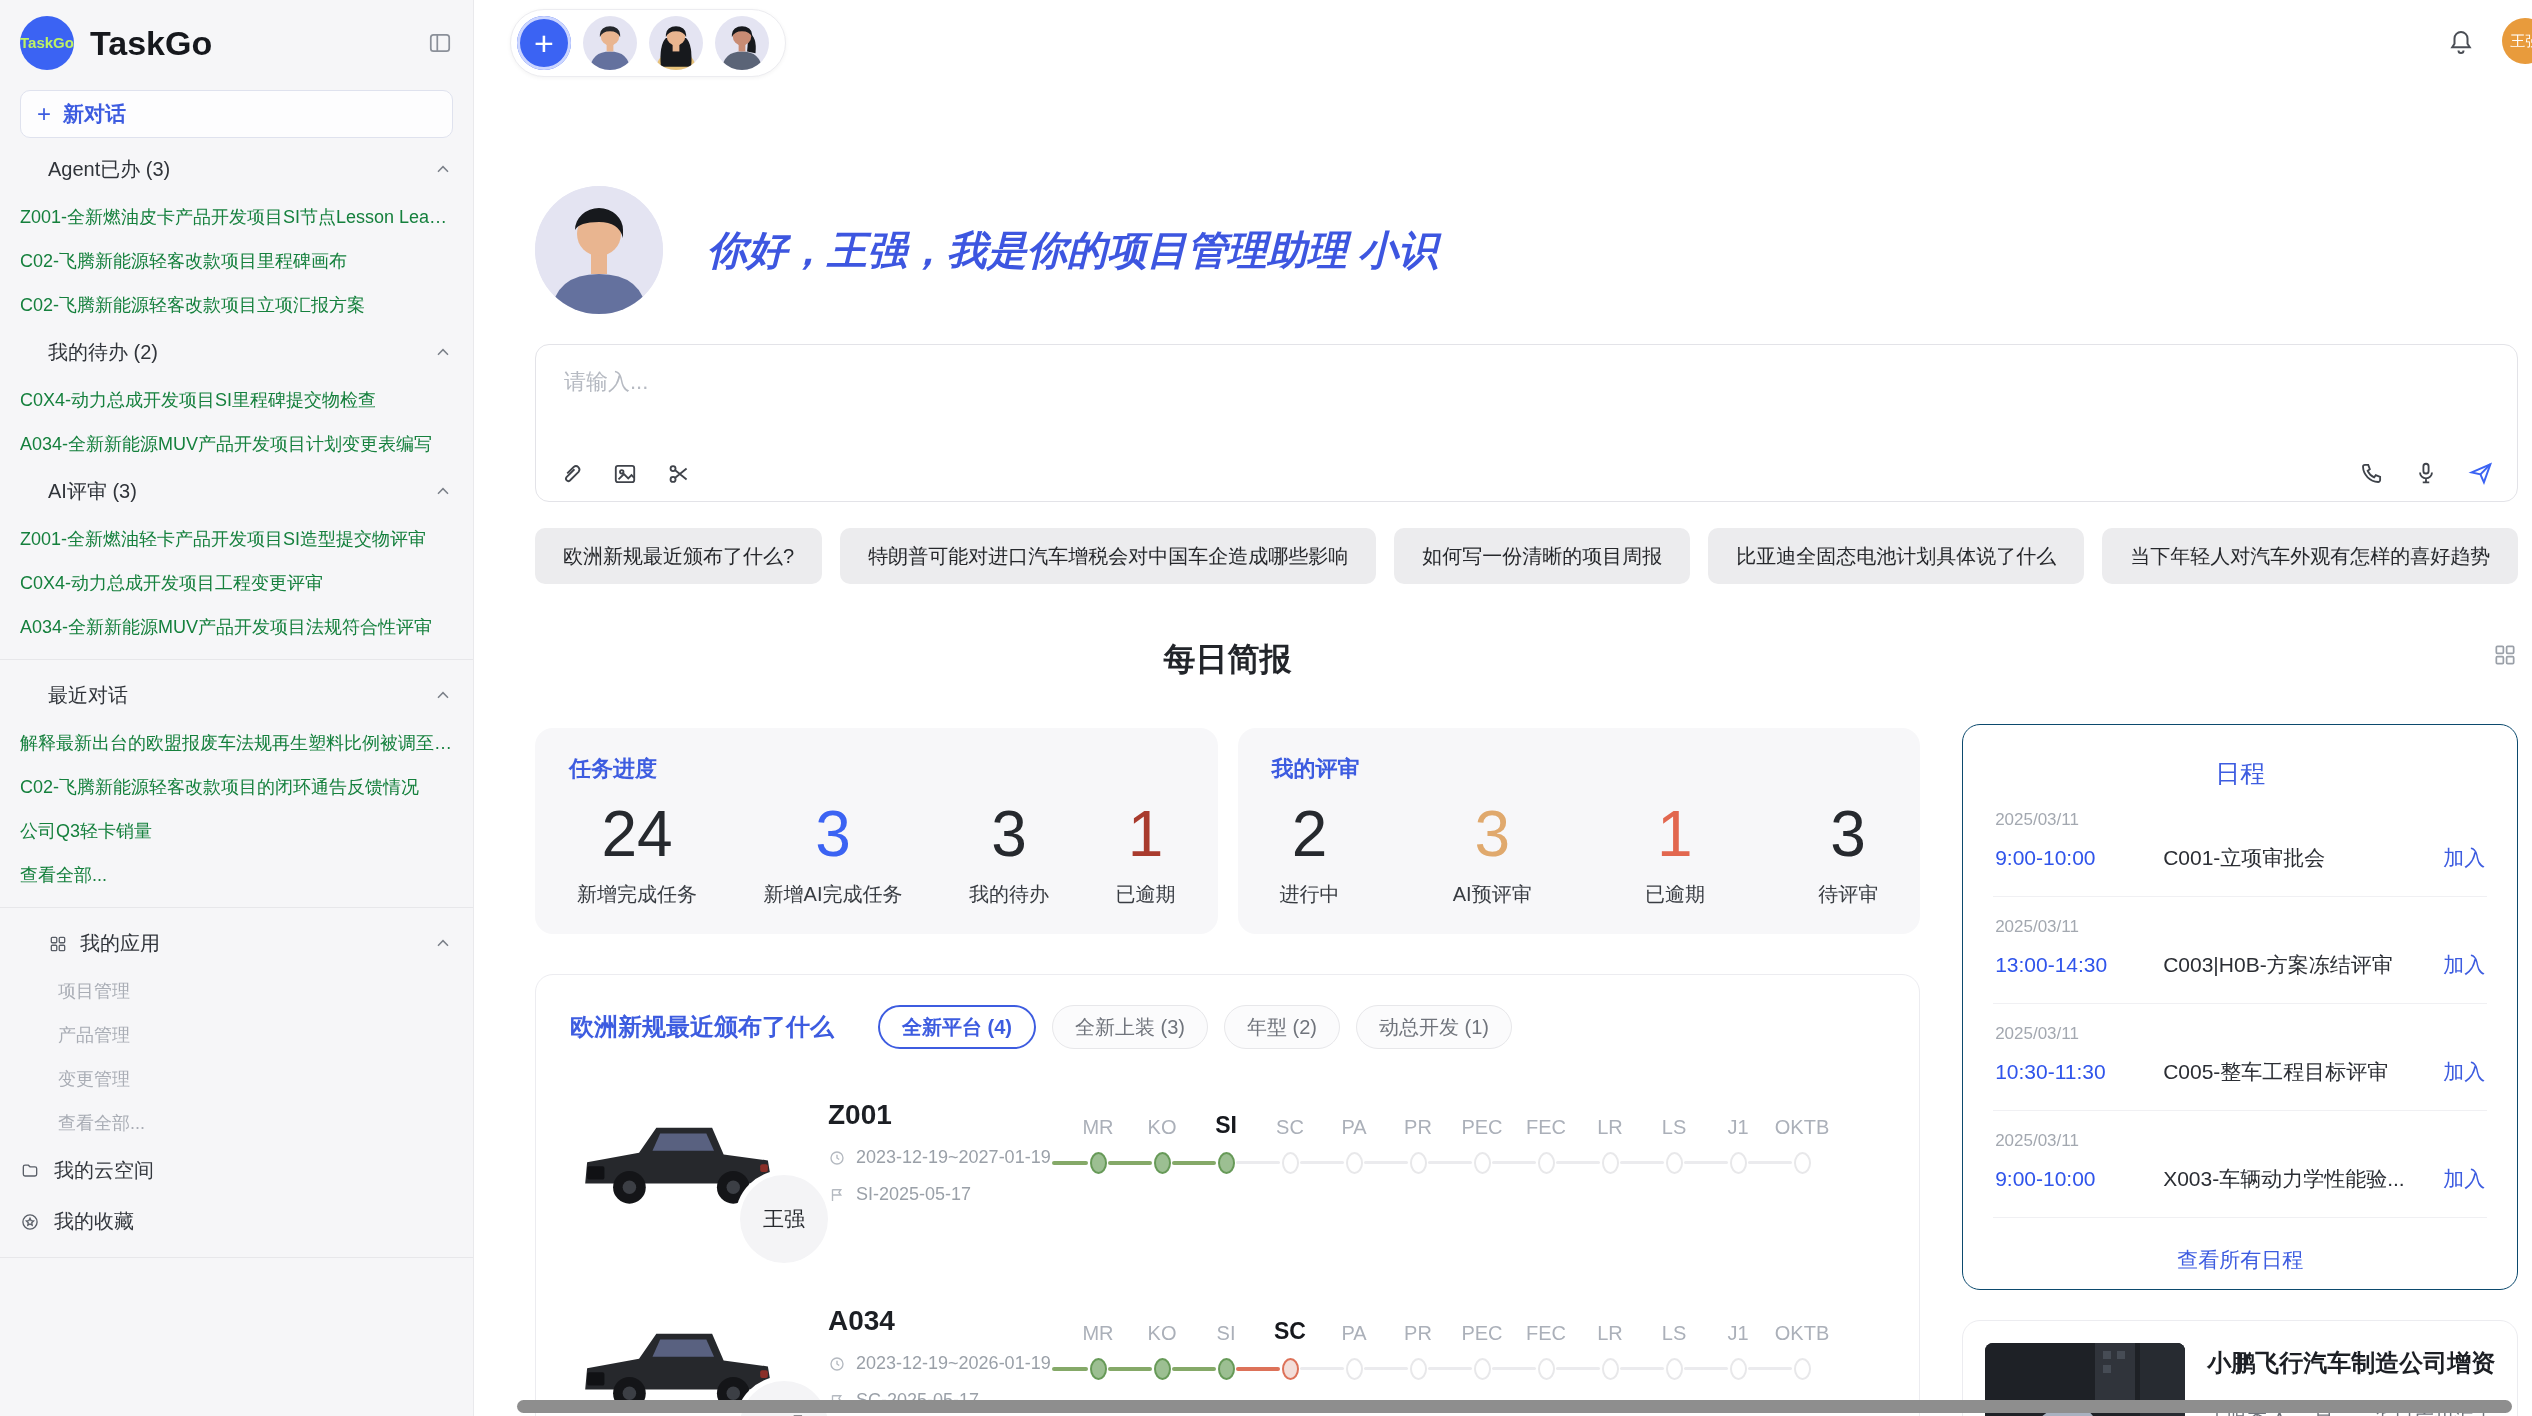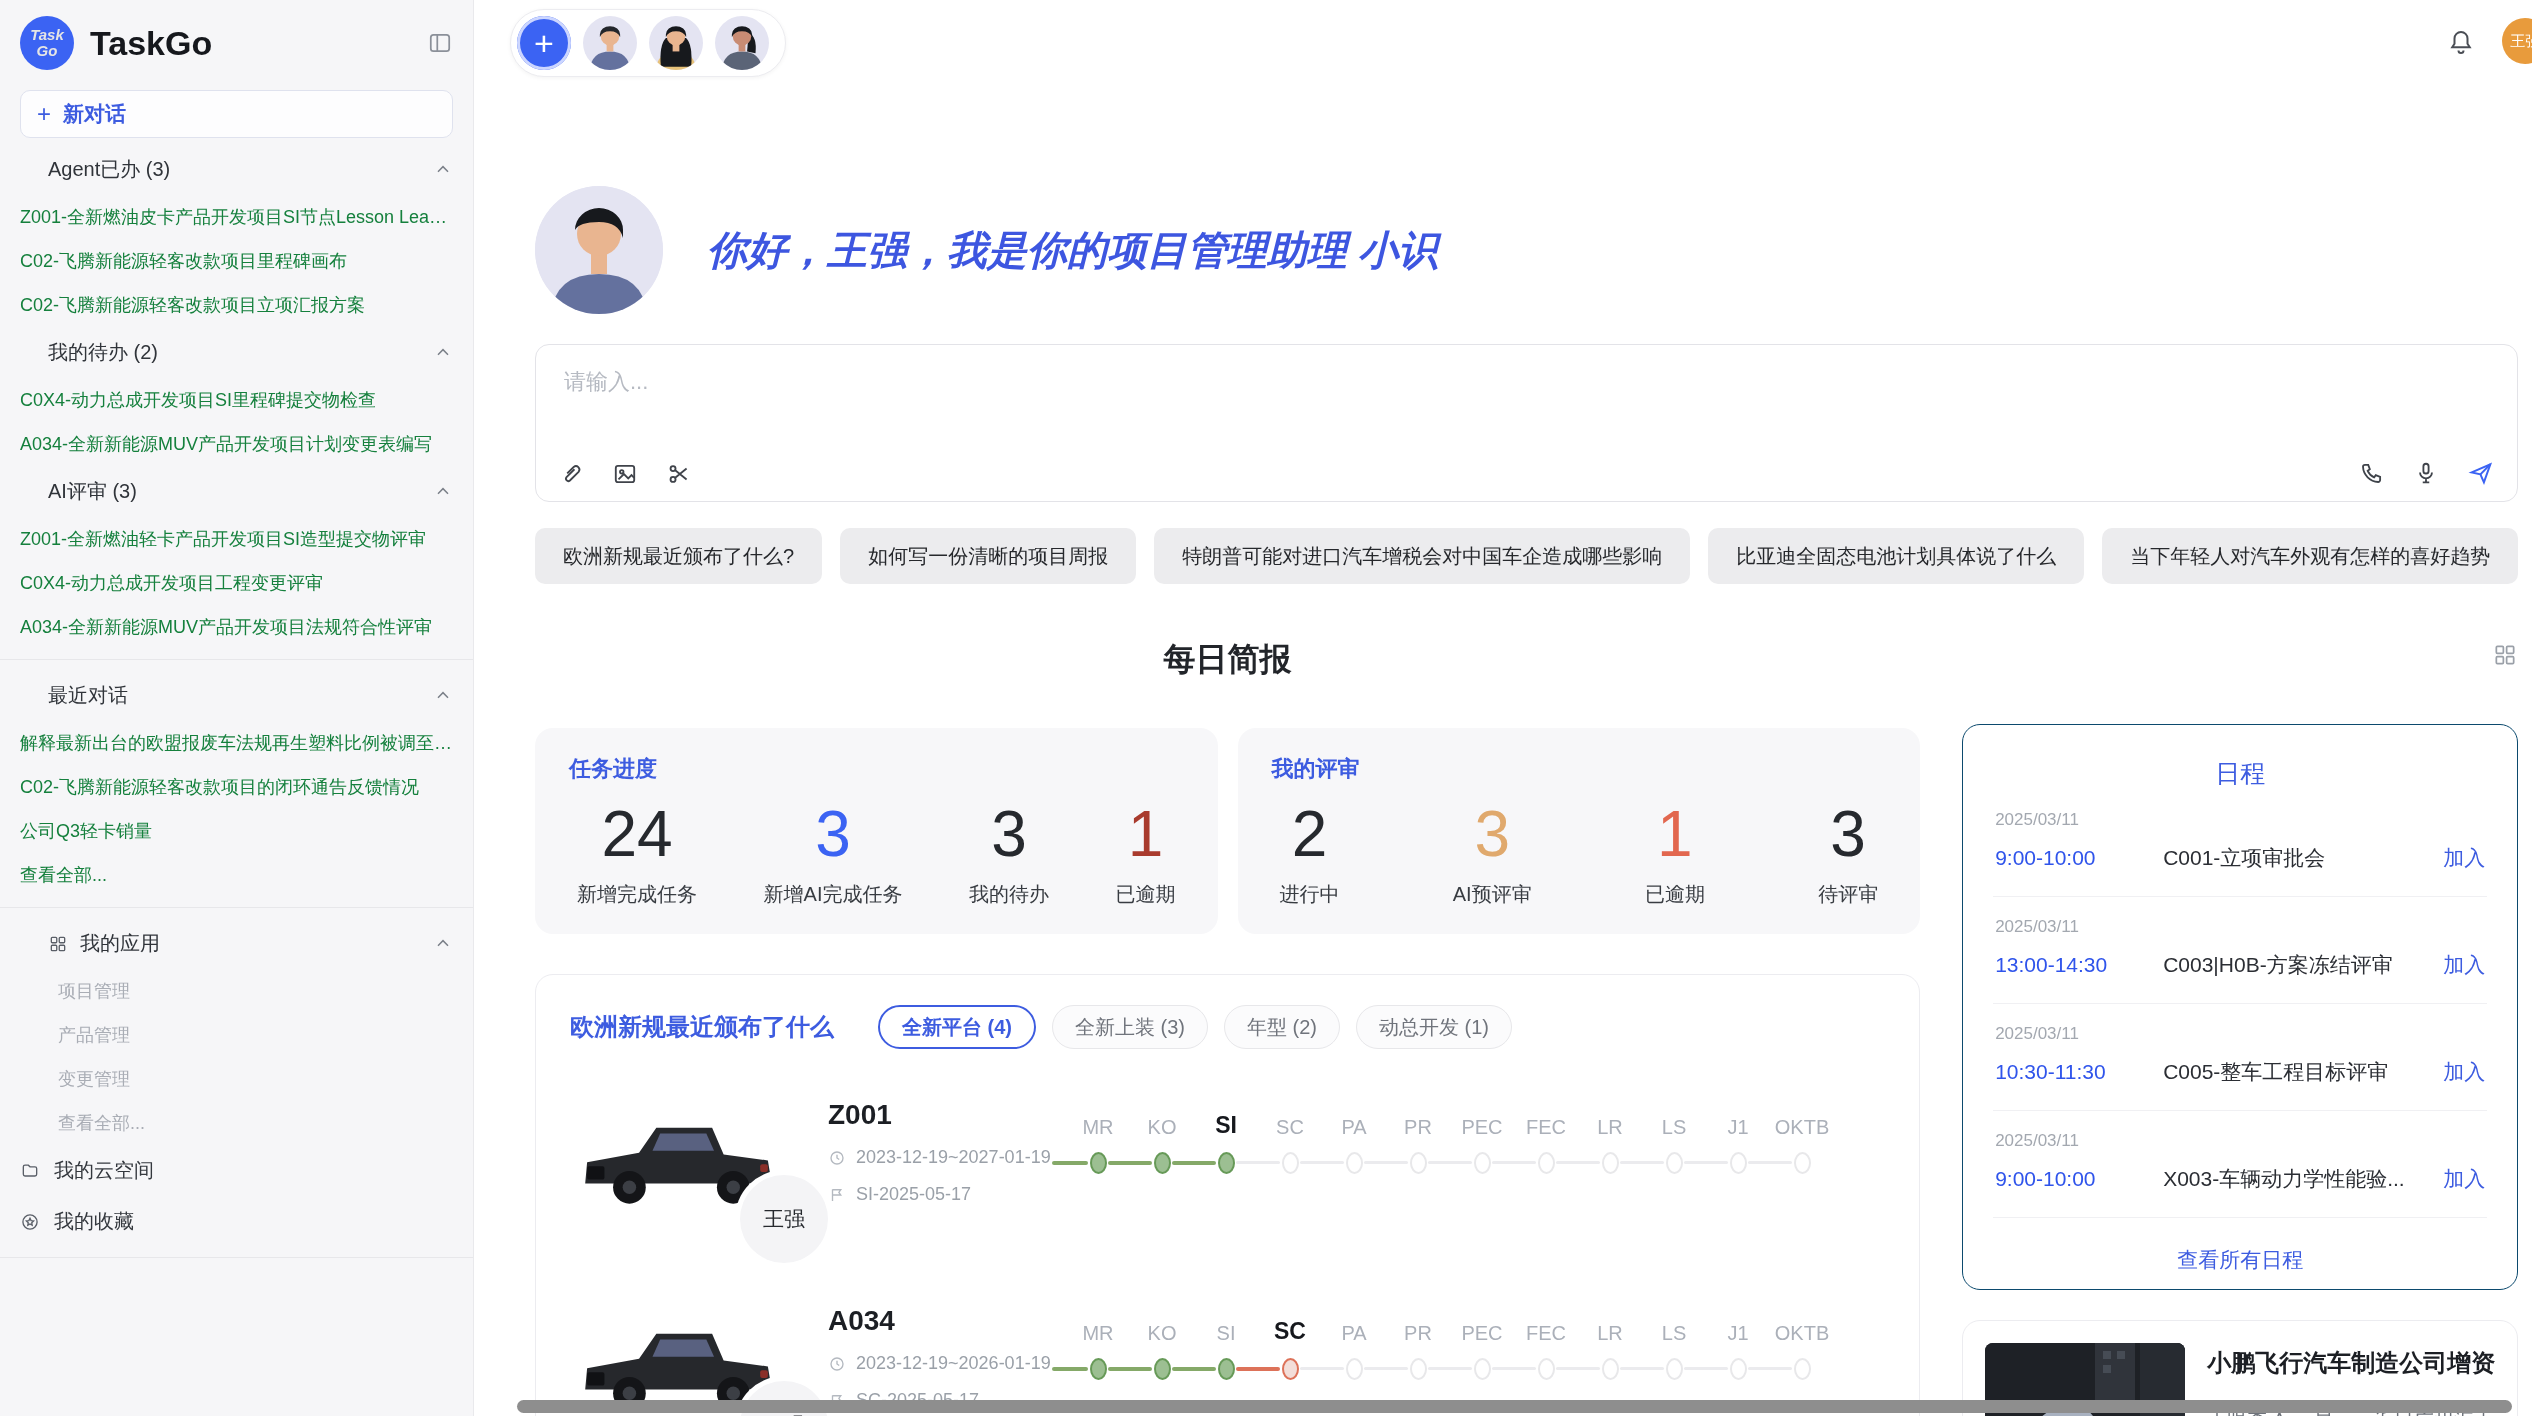--- a/index.html
+++ b/index.html
@@ -4,23 +4,23 @@
 <style>
   html,body{margin:0;padding:0;}
   body{width:2532px;height:1416px;overflow:hidden;background:#fff;
        font-family:"Liberation Sans","DejaVu Sans",sans-serif;color:#26292e;
        display:flex;position:relative;}
   svg{display:block}
   
   .sidebar{width:474px;flex:none;background:#f6f6f8;border-right:1px solid #e9e9ec;
            box-sizing:border-box;padding-top:16px;overflow:hidden;}
   .side-head{display:flex;align-items:center;padding:0 20px;}
-  .logo-circle{width:54px;height:54px;border-radius:50%;background:#3b63f3;color:#e5e5e5;
-               display:flex;flex-direction:column;align-items:center;justify-content:center;
-               font-size:15px;font-weight:700;line-height:1.08;font-style:italic;}
+  .logo-circle{width:54px;height:54px;border-radius:50%;background:#3b63f3;color:#bef264;
+               display:flex;flex-direction:row;align-items:center;justify-content:center;
+               font-size:15px;font-weight:700;line-height:1.08;}
   .app-name{font-size:34px;font-weight:700;color:#16181d;margin-left:16px;flex:1;}
   .collapse-btn{color:#8b9099;cursor:pointer}
   .new-chat{margin:20px 20px 6px;background:#fdfdfe;border:1px solid #dfe2ee;border-radius:10px;
             height:46px;display:flex;align-items:center;gap:12px;padding:0 16px;
             color:#3d5ce0;font-size:21px;font-weight:600;cursor:pointer;}
   .new-chat .plus-glyph{font-size:24px;font-weight:400;}
   .group-header{display:flex;align-items:center;justify-content:space-between;
                 padding:12px 20px;color:#30343a;font-size:20px;margin-left:28px;}
   .group-header .gh-left{display:flex;align-items:center;gap:12px;}
   .chev{color:#7b8089}
@@ -371,22 +371,22 @@
         <svg width="28" height="28" viewBox="0 0 24 24" fill="none" stroke="currentColor" stroke-width="1.7">
             <path d="M4 11.5 L20 4.5 L14.5 20 L11.5 13.2 Z"></path>
             <path d="M11.5 13.2 L20 4.5"></path>
           </svg>
       </span>
     </div>
   </div>
 
   <div class="chips">
       <div class="chip">欧洲新规最近颁布了什么?</div>
+      <div class="chip">特朗普可能对进口汽车增税会对中国车企造成哪些影响</div>
       <div class="chip">如何写一份清晰的项目周报</div>
-      <div class="chip">特朗普可能对进口汽车增税会对中国车企造成哪些影响</div>
       <div class="chip">比亚迪全固态电池计划具体说了什么</div>
       <div class="chip">当下年轻人对汽车外观有怎样的喜好趋势</div>
     </div>
 
   <div class="briefing">
     <span class="brief-grid">
       <svg width="26" height="26" viewBox="0 0 24 24" fill="none" stroke="currentColor" stroke-width="1.6">
           <rect x="4" y="4" width="6.5" height="6.5" rx="1"></rect>
           <rect x="13.5" y="4" width="6.5" height="6.5" rx="1"></rect>
           <rect x="4" y="13.5" width="6.5" height="6.5" rx="1"></rect>

